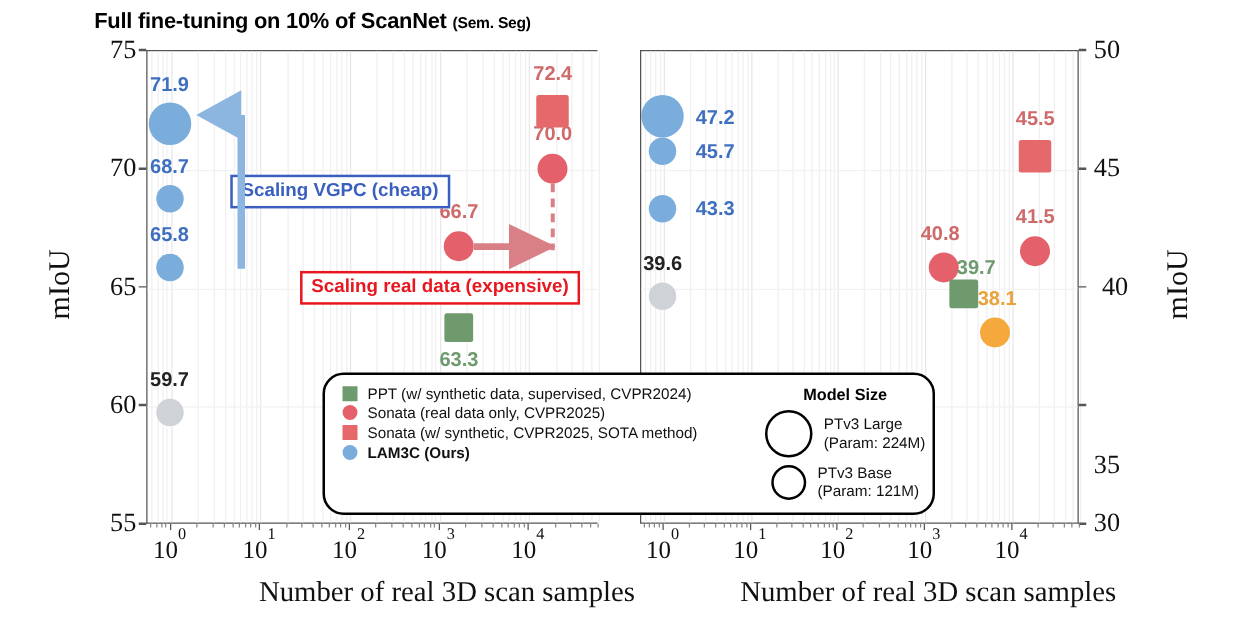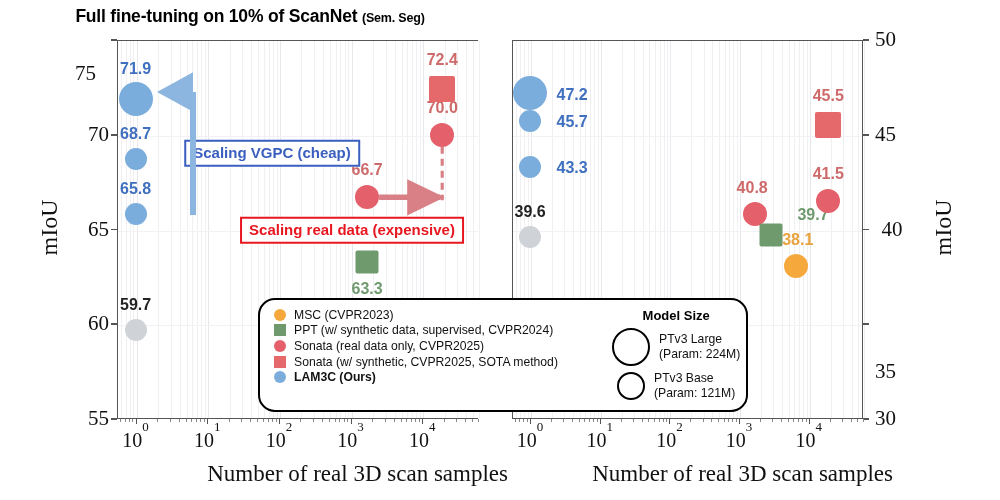--- a/index.html
+++ b/index.html
@@ -133,21 +133,21 @@
     <div class="ylabel" id="ylabelL" style="top: 213.5px; left: 21px; transform: rotate(-90deg);">mIoU</div>
     <div class="xaxis-title" id="xtitleL" style="left: 87px; width: 421px; top: 461px;">Number of real 3D scan samples</div>
   <div class="ytick" style="top: 406px; left: 75px; width: 34px; text-align: right;">55</div>
       <div class="ytickmark" style="top: 418.2px; left: 111px;"></div>
       <div class="ytick" style="top: 311.25px; left: 75px; width: 34px; text-align: right;">60</div>
       <div class="ytickmark" style="top: 323.45px; left: 111px;"></div>
       <div class="ytick" style="top: 216.5px; left: 75px; width: 34px; text-align: right;">65</div>
       <div class="ytickmark" style="top: 228.7px; left: 111px;"></div>
       <div class="ytick" style="top: 121.75px; left: 75px; width: 34px; text-align: right;">70</div>
       <div class="ytickmark" style="top: 133.95px; left: 111px;"></div>
-      <div class="ytick" style="top: 27px; left: 75px; width: 34px;  margin-top: 34px;">75</div>
+      <div class="ytick" style="top: 27px; left: 75px; width: 34px; text-align: right;">75</div>
       <div class="ytickmark" style="top: 39.2px; left: 111px;"></div>
       <div class="xtick" style="left: 105.605px; width: 60px; top: 427px;">10<sup>0</sup></div>
       <div class="xtickmark" style="left: 135.605px; top: 419px;"></div>
       <div class="xtick" style="left: 177.264px; width: 60px; top: 427px;">10<sup>1</sup></div>
       <div class="xtickmark" style="left: 207.264px; top: 419px;"></div>
       <div class="xtick" style="left: 248.922px; width: 60px; top: 427px;">10<sup>2</sup></div>
       <div class="xtickmark" style="left: 278.922px; top: 419px;"></div>
       <div class="xtick" style="left: 320.58px; width: 60px; top: 427px;">10<sup>3</sup></div>
       <div class="xtickmark" style="left: 350.58px; top: 419px;"></div>
       <div class="xtick" style="left: 392.239px; width: 60px; top: 427px;">10<sup>4</sup></div>
@@ -345,35 +345,31 @@
       <div class="dlabel" style="left: 72.0898px; top: 95.06px; color: rgb(63, 111, 191);">47.2</div>
       <div class="pt circle" title="LAM3C (Ours): 45.7" style="left: 30.0898px; top: 121.485px; width: 22px; height: 22px; background: rgb(123, 173, 220);"></div>
       <div class="dlabel" style="left: 72.0898px; top: 122.485px; color: rgb(63, 111, 191);">45.7</div>
       <div class="pt circle" title="LAM3C (Ours): 43.3" style="left: 30.0898px; top: 166.965px; width: 22px; height: 22px; background: rgb(123, 173, 220);"></div>
       <div class="dlabel" style="left: 72.0898px; top: 167.965px; color: rgb(63, 111, 191);">43.3</div>
       <div class="pt circle" title="Baseline (random init.): 39.6" style="left: 30.0898px; top: 237.08px; width: 22px; height: 22px; background: rgb(207, 210, 214);"></div>
       <div class="dlabel" style="left: 30.0898px; top: 212.08px; color: rgb(34, 34, 34);">39.6</div>
       <div class="pt circle" title="Sonata (real data only, CVPR2025): 40.8" style="left: 255.166px; top: 214.34px; width: 24px; height: 24px; background: rgb(228, 96, 106);"></div>
       <div class="dlabel" style="left: 252.166px; top: 188.34px; color: rgb(206, 106, 106);">40.8</div>
       <div class="pt square" title="PPT (w/ synthetic data, supervised, CVPR2024): 39.7" style="left: 271.327px; top: 235.185px; width: 23px; height: 23px; background: rgb(110, 154, 110);"></div>
-      <div class="dlabel" style="left: 313px; top: 215.185px; color: rgb(110, 154, 110);">39.7</div>
+      <div class="dlabel" style="left: 281px; top: 215.185px; color: rgb(110, 154, 110);">39.7</div>
       <div class="pt circle" title="MSC (CVPR2023): 38.1" style="left: 295.749px; top: 265.505px; width: 24px; height: 24px; background: rgb(245, 169, 60);"></div>
       <div class="dlabel" style="left: 297.749px; top: 239.505px; color: rgb(232, 163, 61);">38.1</div>
       <div class="pt circle" title="Sonata (real data only, CVPR2025): 41.5" style="left: 328.205px; top: 201.075px; width: 24px; height: 24px; background: rgb(228, 96, 106);"></div>
       <div class="dlabel" style="left: 328.205px; top: 174.075px; color: rgb(206, 106, 106);">41.5</div>
       <div class="pt square" title="Sonata (w/ synthetic, CVPR2025, SOTA method): 45.5" style="left: 328.205px; top: 125.275px; width: 26px; height: 26px; background: rgb(229, 105, 107);"></div>
       <div class="dlabel" style="left: 328.205px; top: 96.275px; color: rgb(206, 106, 106);">45.5</div>
     </div>
 
   <div class="legend" id="legend-box" style="left:258px;top:298px;width:490px;height:114px;">
     <div class="legend-rows" id="legend-rows">
-        <div class="lrow">
-          <span class="lswatch circle" style="background: rgb(245, 169, 60);"></span>
-          <span class="ltext">MSC (CVPR2023)</span>
-        </div>
         <div class="lrow">
           <span class="lswatch " style="background: rgb(110, 154, 110);"></span>
           <span class="ltext">PPT (w/ synthetic data, supervised, CVPR2024)</span>
         </div>
         <div class="lrow">
           <span class="lswatch circle" style="background: rgb(228, 96, 106);"></span>
           <span class="ltext">Sonata (real data only, CVPR2025)</span>
         </div>
         <div class="lrow">
           <span class="lswatch " style="background: rgb(229, 105, 107);"></span>

